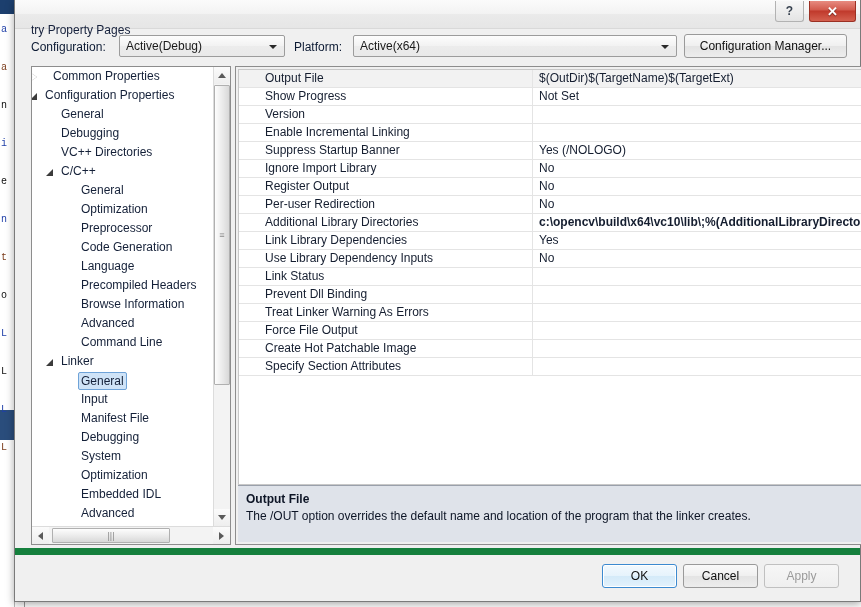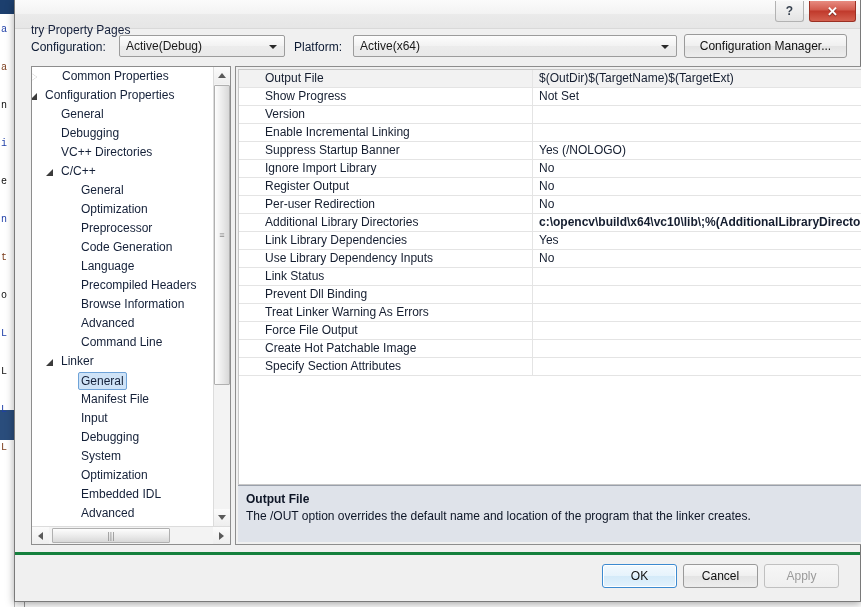--- a/index.html
+++ b/index.html
@@ -384,21 +384,21 @@
     white-space: nowrap;
   }
 
   
   #footer {
     position: absolute;
     left: 0; bottom: 0;
     right: 0;
     height: 46px;
     background: #f0f0f0;
-    border-top: 3px solid #15803d;
+    border-top: 7px solid #15803d;
   }
   .footer-btn {
     position: absolute;
     top: 9px;
     width: 75px; height: 24px;
   }
   #ok-btn {
     left: 587px;
     background: linear-gradient(to bottom, #f2f9fe 0%, #e6f3fc 48%, #d4eaf9 52%, #e3f2fc 100%);
     border: 1px solid #3c8ad0;
@@ -458,39 +458,39 @@
     <div class="field-label" style="left:279px;">Platform:</div>
     <div class="combo" style="left:338px; width:324px;">
       <span class="combo-text">Active(x64)</span>
       <span class="combo-arrow"></span>
     </div>
     <div class="push-btn" id="cfgmgr-btn">Configuration Manager...</div>
   </div>
 
   <div id="tree-panel">
     <div id="tree-clip">
-        <div class="tree-item"><span class="tw collapsed" style="left: -2px;"></span><span class="tlabel" style="margin-left: 27px;">Common Properties</span></div>
+        <div class="tree-item"><span class="tw collapsed" style="left: -2px;"></span><span class="tlabel" style="margin-left: 18px;">Common Properties</span></div>
         <div class="tree-item"><span class="tw expanded" style="left: -2px;"></span><span class="tlabel" style="margin-left: 10px;">Configuration Properties</span></div>
         <div class="tree-item"><span class="tlabel" style="margin-left: 26px;">General</span></div>
         <div class="tree-item"><span class="tlabel" style="margin-left: 26px;">Debugging</span></div>
         <div class="tree-item"><span class="tlabel" style="margin-left: 26px;">VC++ Directories</span></div>
         <div class="tree-item"><span class="tw expanded" style="left: 14px;"></span><span class="tlabel" style="margin-left: 26px;">C/C++</span></div>
         <div class="tree-item"><span class="tlabel" style="margin-left: 46px;">General</span></div>
         <div class="tree-item"><span class="tlabel" style="margin-left: 46px;">Optimization</span></div>
         <div class="tree-item"><span class="tlabel" style="margin-left: 46px;">Preprocessor</span></div>
         <div class="tree-item"><span class="tlabel" style="margin-left: 46px;">Code Generation</span></div>
         <div class="tree-item"><span class="tlabel" style="margin-left: 46px;">Language</span></div>
         <div class="tree-item"><span class="tlabel" style="margin-left: 46px;">Precompiled Headers</span></div>
         <div class="tree-item"><span class="tlabel" style="margin-left: 46px;">Browse Information</span></div>
         <div class="tree-item"><span class="tlabel" style="margin-left: 46px;">Advanced</span></div>
         <div class="tree-item"><span class="tlabel" style="margin-left: 46px;">Command Line</span></div>
         <div class="tree-item"><span class="tw expanded" style="left: 14px;"></span><span class="tlabel" style="margin-left: 26px;">Linker</span></div>
         <div class="tree-item selected"><span class="tlabel" style="margin-left: 46px;">General</span></div>
+        <div class="tree-item"><span class="tlabel" style="margin-left: 46px;">Input</span></div>
         <div class="tree-item"><span class="tlabel" style="margin-left: 46px;">Manifest File</span></div>
-        <div class="tree-item"><span class="tlabel" style="margin-left: 46px;">Input</span></div>
         <div class="tree-item"><span class="tlabel" style="margin-left: 46px;">Debugging</span></div>
         <div class="tree-item"><span class="tlabel" style="margin-left: 46px;">System</span></div>
         <div class="tree-item"><span class="tlabel" style="margin-left: 46px;">Optimization</span></div>
         <div class="tree-item"><span class="tlabel" style="margin-left: 46px;">Embedded IDL</span></div>
         <div class="tree-item"><span class="tlabel" style="margin-left: 46px;">Advanced</span></div>
       </div>
 
     <div id="tree-vscroll">
       <div class="sb-arrow" style="left:0; top:0; width:16px; height:17px;">
         <span class="tri up"></span>

